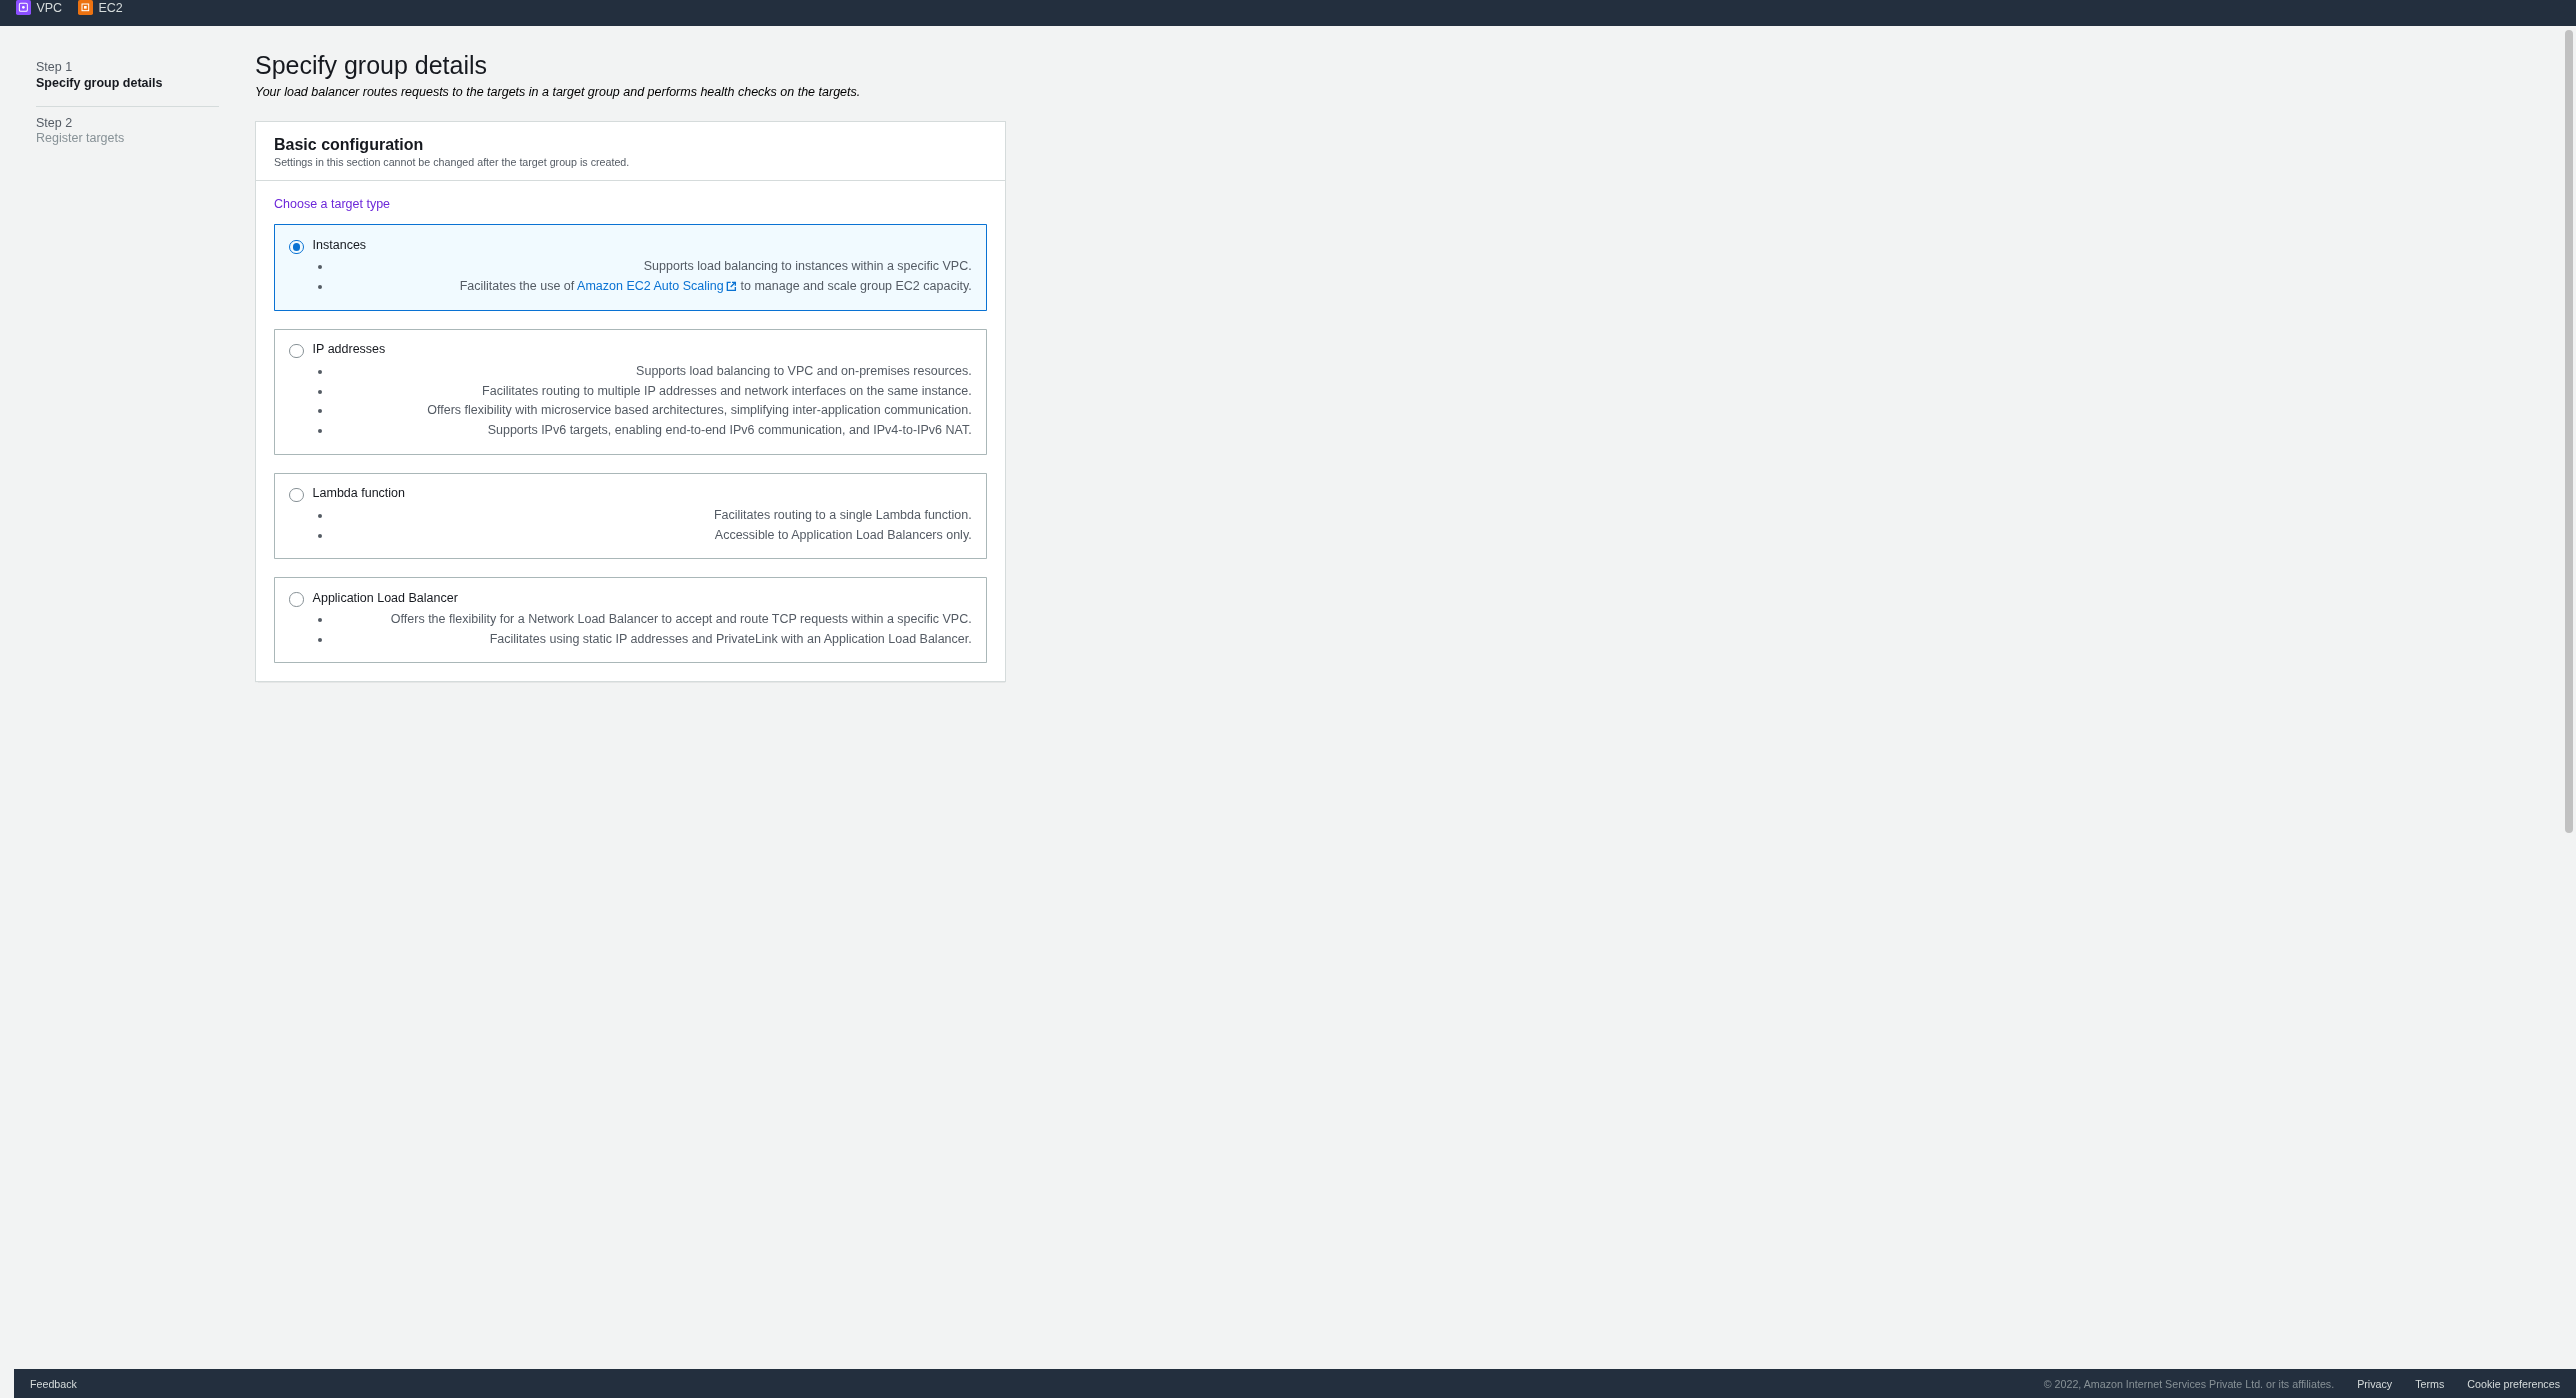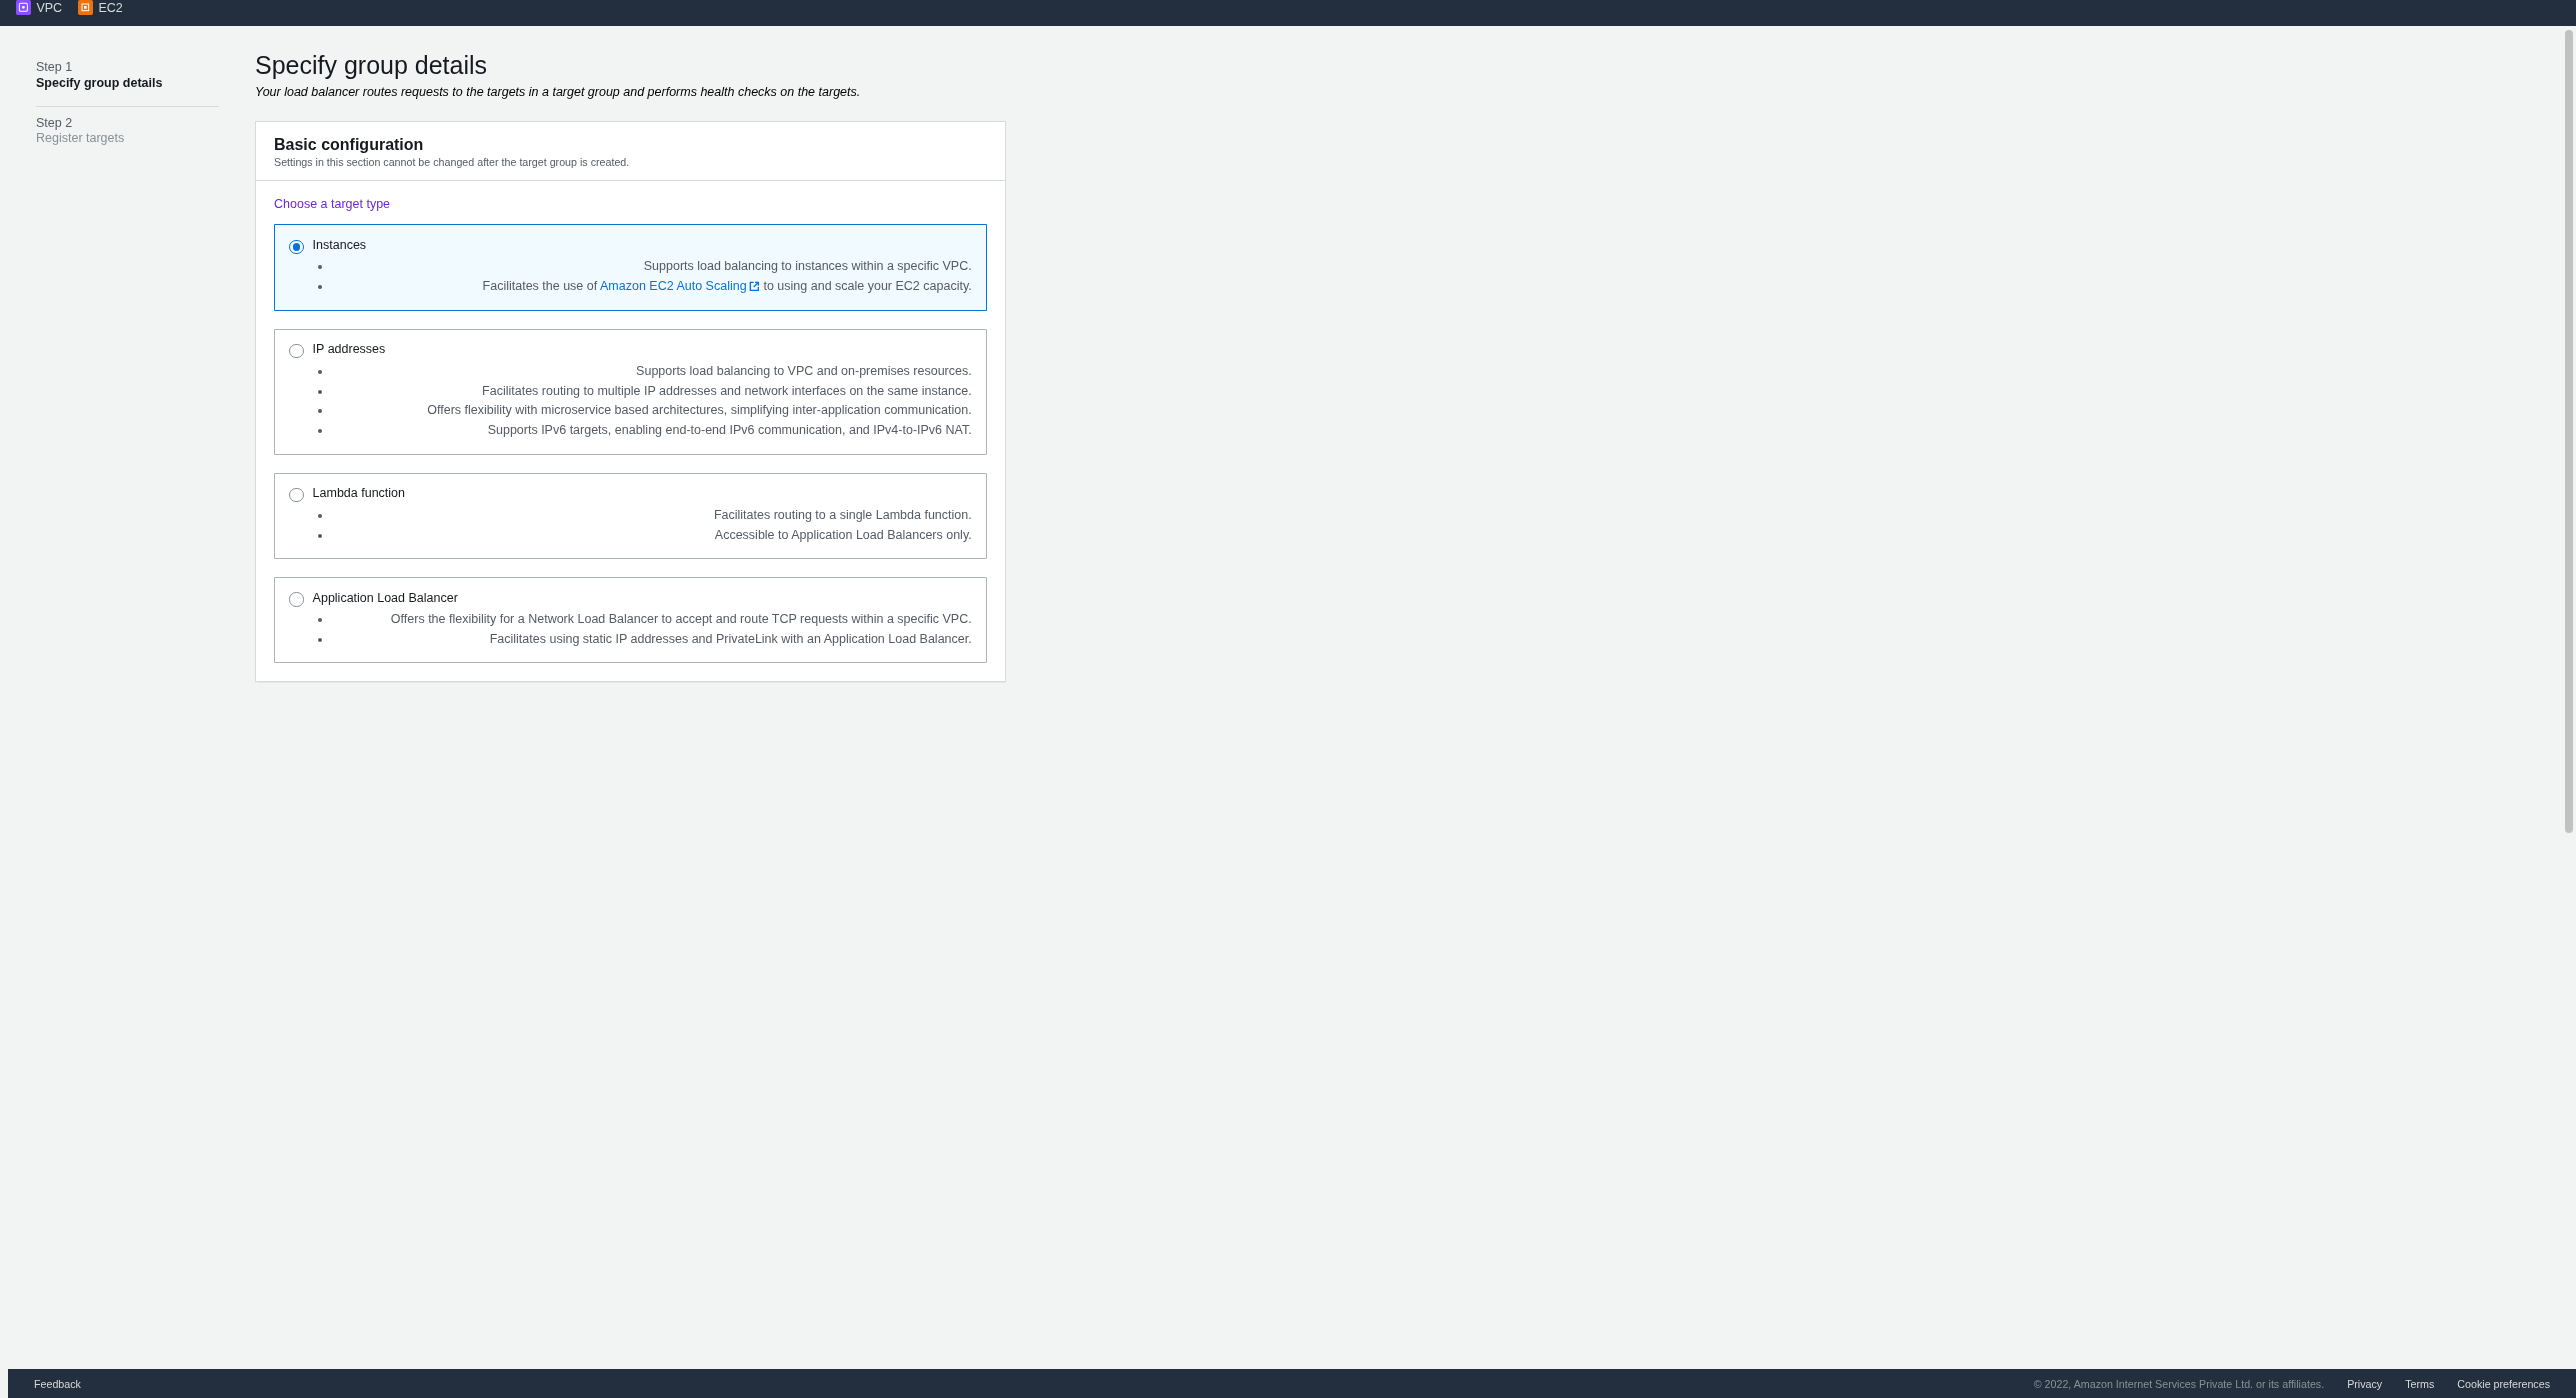--- a/index.html
+++ b/index.html
@@ -180,28 +180,28 @@
     .external-icon {
       display: inline-block;
       width: 10.7px;
       height: 10.7px;
       margin-left: 2.7px;
       vertical-align: -0.9px;
     }
     .footer {
       position: fixed;
       bottom: 0;
-      left: 8px;
+      left: 14px;
       right: 0;
       background: #232f3e;
       height: 29px;
       display: flex;
       align-items: center;
       justify-content: space-between;
-      padding: 0 26px;
+      padding: 0 16px;
       font-size: 10.7px;
       color: #d5dbdb;
     }
     .footer-right {
       display: flex;
       align-items: center;
     }
     .footer-link {
       margin-left: 23px;
       cursor: pointer;
@@ -280,21 +280,21 @@
           <div class="radio-circle"></div>
           <div class="radio-content">
             <div class="radio-title">Instances</div>
             <ul class="radio-list">
               <li>Supports load balancing to instances within a specific VPC.</li>
               <li>
                 <span>Facilitates the use of </span><a class="link"><span>Amazon EC2 Auto Scaling</span><span class="external-icon"><svg viewBox="0 0 16 16" fill="none" stroke="#0972d3" stroke-width="2">
                         <path d="M7 2H2v12h12V9"></path>
                         <path d="M9 2h5v5"></path>
                         <path d="M14 2L7 9"></path>
-                      </svg></span></a><span> to using and scale your EC2 capacity.</span>
+                      </svg></span></a><span> to manage and scale group EC2 capacity.</span>
               </li>
             </ul>
           </div>
         </div>
 
         <div class="radio-option">
           <div class="radio-circle"></div>
           <div class="radio-content">
             <div class="radio-title">IP addresses</div>
             <ul class="radio-list">

